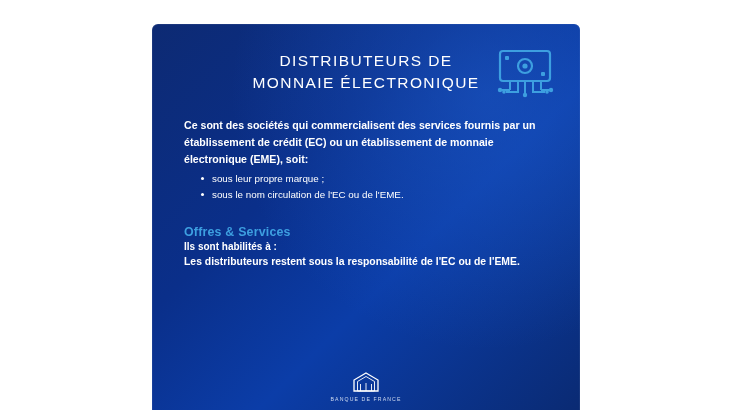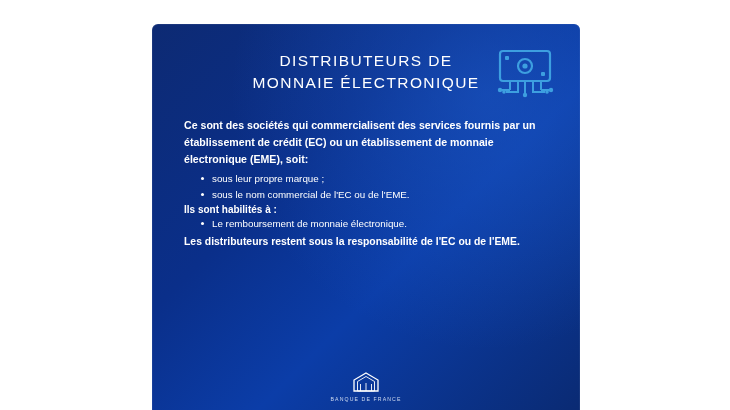--- a/index.html
+++ b/index.html
@@ -170,26 +170,26 @@
         <span class="line">DISTRIBUTEURS DE</span>
         <span class="line">MONNAIE ÉLECTRONIQUE</span>
       </div>
 
       <div class="body">
 
         <p class="intro">Ce sont des sociétés qui commercialisent des services fournis par un établissement de crédit (EC) ou un établissement de monnaie électronique (EME), soit:</p>
 
         <ul class="bullets">
           <li>sous leur propre marque ;</li>
-          <li>sous le nom commercial de l'EC ou de l'EME.</li>
+          <li>sous le nom circulation de l'EC ou de l'EME.</li>
         </ul>
 
+        <div class="section-head">Offres &amp; Services</div>
         <div class="section-sub">Ils sont habilités à :</div>
         <ul class="bullets">
-          <li>Le remboursement de monnaie électronique.</li>
         </ul>
 
         <div class="statement">Les distributeurs restent sous la responsabilité de l'EC ou de l'EME.</div>
 
       </div>
     </div>
 
     <div class="logo">
       <svg class="logo-mark" width="40" height="22" viewBox="0 0 40 22">
         <path d="M20 2 L32 9 L32 20 L8 20 L8 9 Z" fill="none" stroke="#ffffff" stroke-width="1.3"></path>

